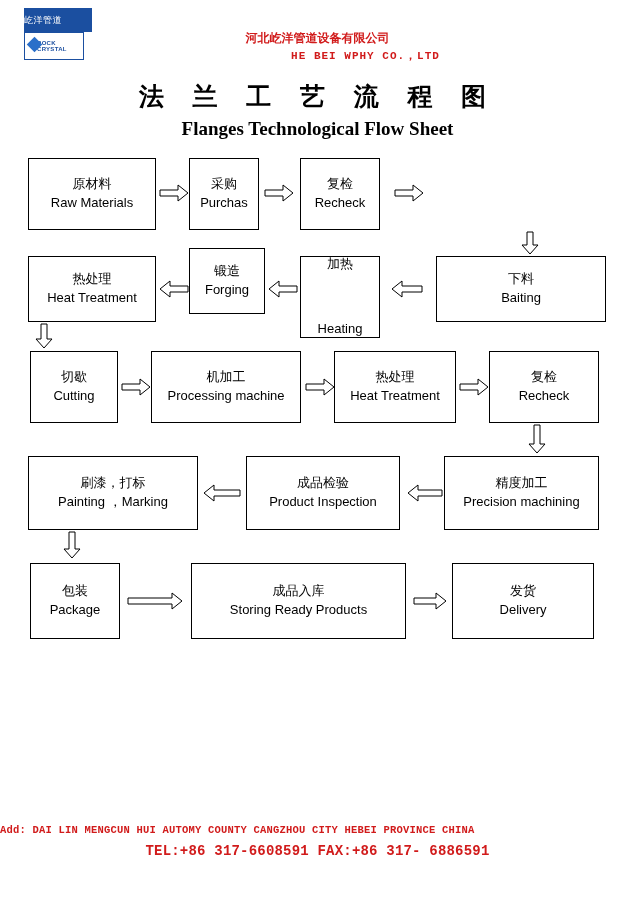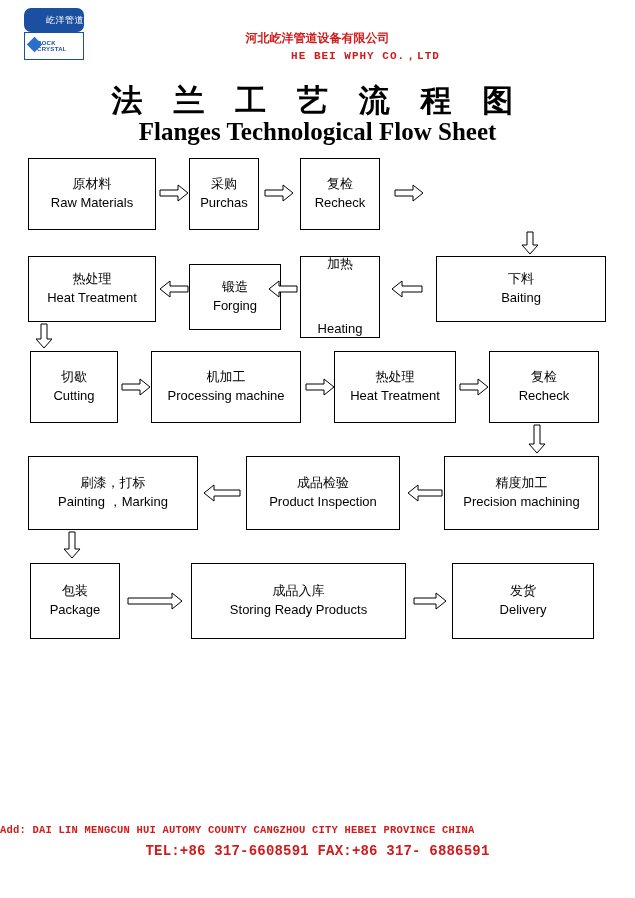--- a/index.html
+++ b/index.html
@@ -23,27 +23,26 @@
 
   
   .logo {
     position: absolute;
     left: 24px;
     top: 8px;
     width: 60px;
     height: 52px;
   }
   .logo-top {
-    width: 60px;
+    width: 68px;
     height: 24px;
     background: #1b4fa0;
     display: flex;
     align-items: center;
-    justify-content: flex-end;
-    border-radius: 7px;
+    justify-content: flex-start;
   }
   .logo-top-text {
     color: #ffffff;
     font-size: 9px;
     letter-spacing: 0.5px;
     font-family: "DejaVu Sans", sans-serif;
   }
   .logo-bottom {
     width: 58px;
     height: 26px;
@@ -96,32 +95,32 @@
     letter-spacing: 1px;
     font-family: "Liberation Mono", monospace;
     padding-left: 48px;
   }
   .title-cn {
     position: absolute;
     left: 0;
     top: 80px;
     width: 635px;
     text-align: center;
-    font-size: 31px;
+    font-size: 25px;
     font-weight: bold;
     letter-spacing: 10px;
     font-family: "DejaVu Serif", serif;
   }
   .title-en {
     position: absolute;
     left: 0;
     top: 118px;
     width: 635px;
     text-align: center;
-    font-size: 25px;
+    font-size: 19px;
     font-weight: bold;
     font-family: "Liberation Serif", serif;
   }
 
   
   .node {
     position: absolute;
     border: 1px solid #000000;
     background: #ffffff;
     display: flex;
@@ -245,21 +244,21 @@
     <span class="cn">热处理</span>
     <span class="en">Heat Treatment</span>
   </div>
 
   <div class="arrow" style="left:160px; top:281px; width:28px; height:16px;">
     <svg width="28" height="16" viewBox="0 0 28 16">
         <path d="M28,5 L10,5 L10,0 L0,8 L10,16 L10,11 L28,11 Z"></path>
       </svg>
   </div>
 
-  <div class="node" style="left:189px; top:264px; width:92px; height:66px;">
+  <div class="node" style="left:189px; top:248px; width:76px; height:66px;">
     <span class="cn">锻造</span>
     <span class="en">Forging</span>
   </div>
 
   <div class="arrow" style="left:269px; top:281px; width:28px; height:16px;">
     <svg width="28" height="16" viewBox="0 0 28 16">
         <path d="M28,5 L10,5 L10,0 L0,8 L10,16 L10,11 L28,11 Z"></path>
       </svg>
   </div>
 

